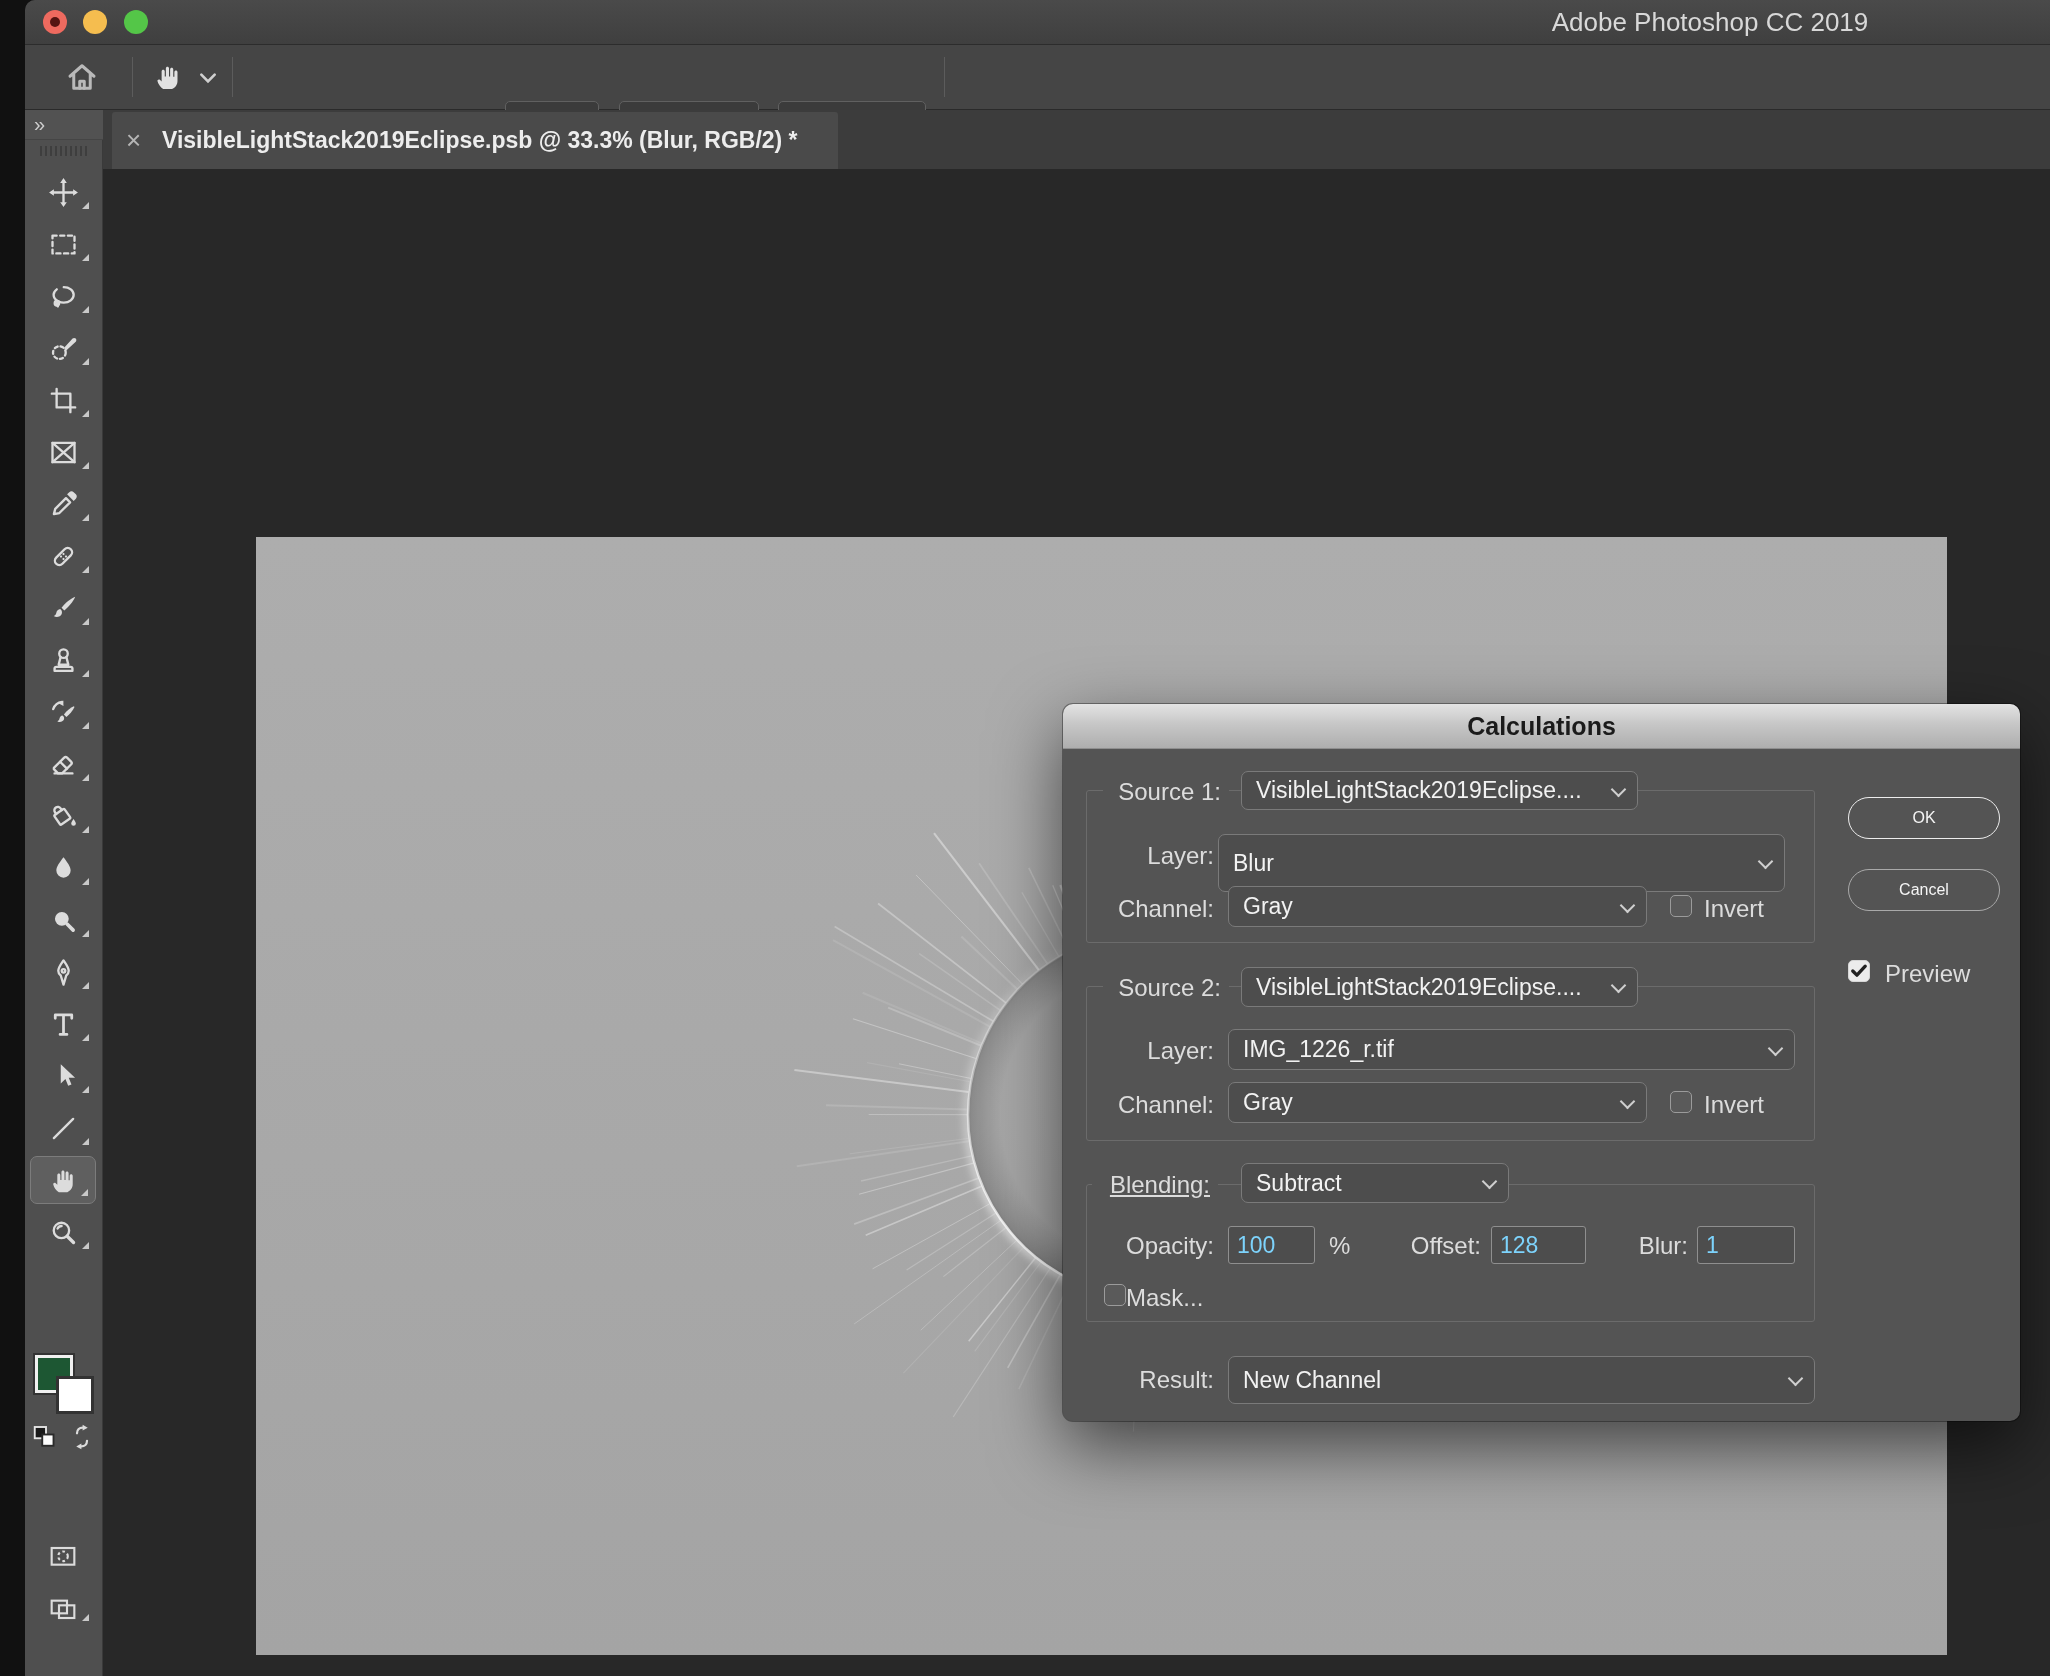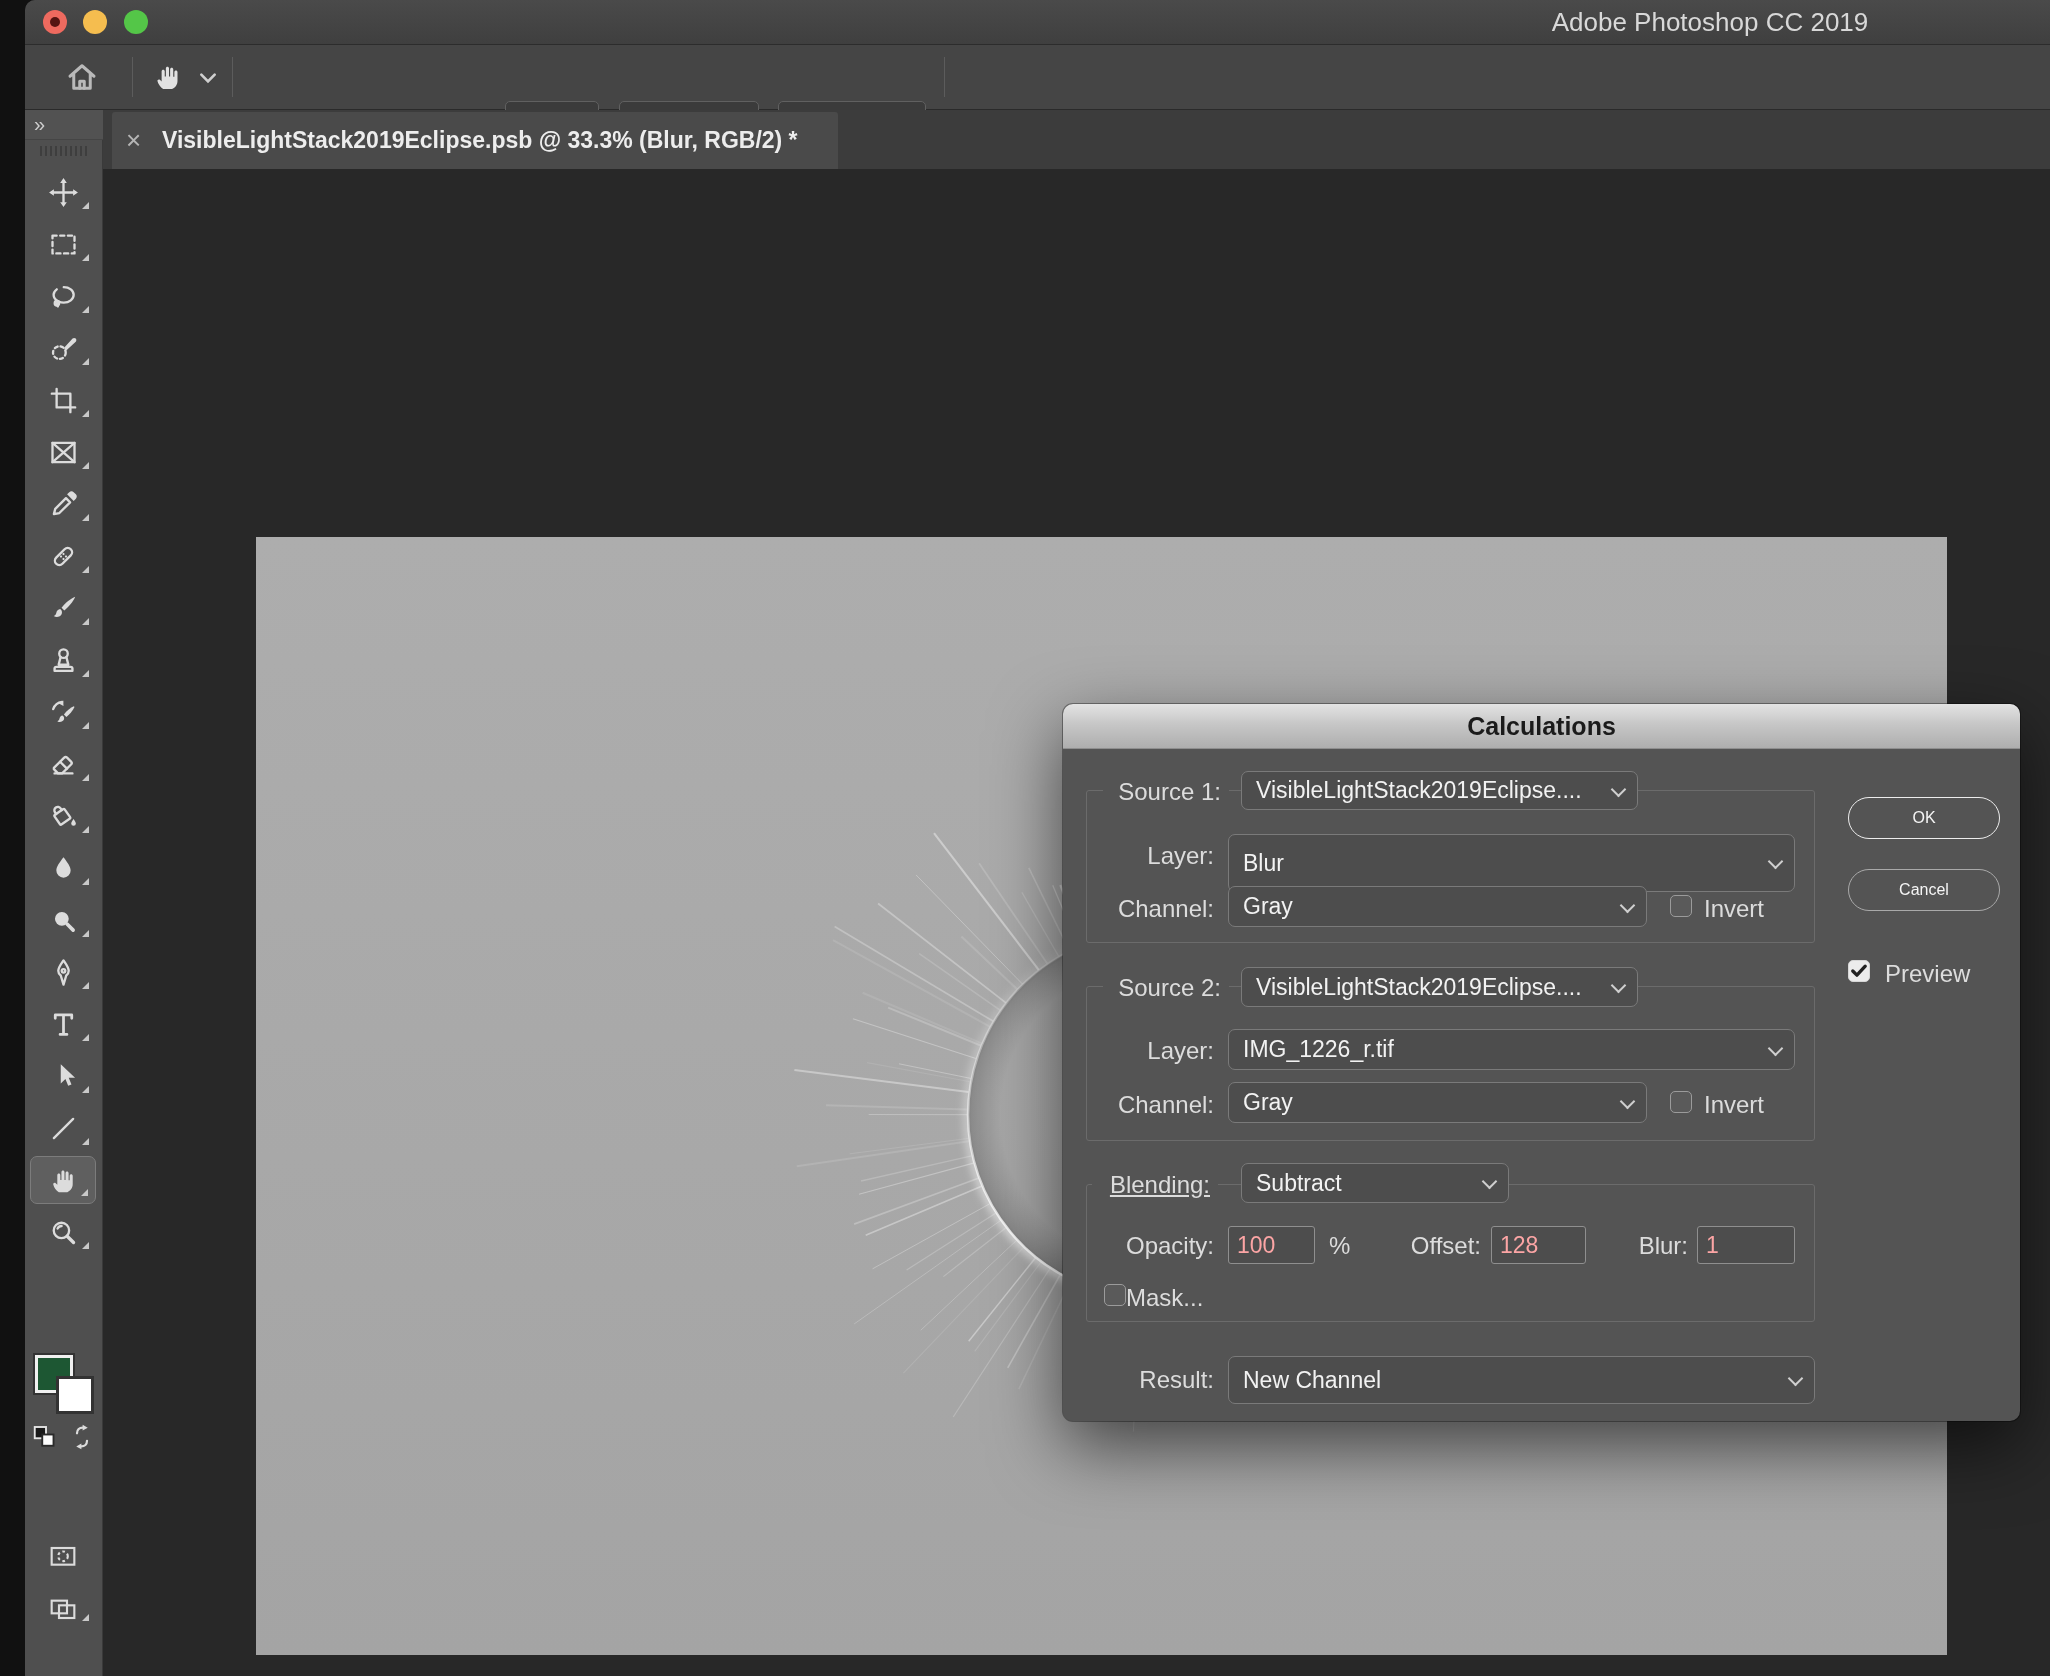--- a/index.html
+++ b/index.html
@@ -59,30 +59,30 @@
   .dialog{position:absolute;left:1038px;top:704px;width:957px;height:717px;background:#545454;border-radius:10px;box-shadow:0 25px 70px rgba(0,0,0,.6),0 0 0 1px rgba(0,0,0,.35);z-index:30;}
   .dlg-title{position:absolute;left:0;top:0;width:957px;height:45px;border-radius:10px 10px 0 0;background:linear-gradient(#e3e3e3,#c7c7c7 45%,#aeaeae);color:#1b1b1b;font-size:25px;font-weight:600;text-align:center;line-height:45px;border-bottom:1px solid #8e8e8e;}
   .group{position:absolute;border:1px solid #6b6b6b;border-radius:3px;}
   .grp1{left:23px;top:86px;width:729px;height:153px;}
   .grp2{left:23px;top:282px;width:729px;height:155px;}
   .grp3{left:23px;top:480px;width:729px;height:138px;}
   .dlbl{position:absolute;color:#dcdcdc;font-size:24px;text-align:right;white-space:nowrap;}
   .onborder{background:#545454;padding:0 8px 0 10px;height:30px;line-height:30px;}
   .dd{position:absolute;background:#4d4d4d;border:1px solid #7a7a7a;border-radius:7px;color:#f2f2f2;font-size:23px;display:flex;align-items:center;padding:0 34px 0 14px;white-space:nowrap;overflow:hidden;}
   .dd::after{content:"";position:absolute;right:13px;top:50%;margin-top:-7px;width:9px;height:9px;border-right:2px solid #cfcfcf;border-bottom:2px solid #cfcfcf;transform:rotate(45deg);}
-  .num{position:absolute;background:#4d4d4d;border:1px solid #8f8f8f;border-radius:3px;color:#fca5a5;font-size:23px;padding:0 8px;outline:none;}
+  .num{position:absolute;background:#4d4d4d;border:1px solid #8f8f8f;border-radius:3px;color:#7dd3fc;font-size:23px;padding:0 8px;outline:none;}
   .dtext{position:absolute;color:#dcdcdc;font-size:24px;white-space:nowrap;}
   .pill{position:absolute;width:152px;height:42px;border-radius:21px;background:transparent;color:#f5f5f5;font-size:16px;text-align:center;line-height:40px;}
   .btn-ok{left:785px;top:93px;border:1.5px solid #ededed;}
   .btn-cancel{left:785px;top:165px;border:1.5px solid #a9a9a9;}
 
   .lbl-source1{left:40px;width:126px;top:73px;}
   .dd-source1{left:178px;top:67px;width:397px;height:39px;}
   .lbl-layer1{left:0;width:151px;top:138px;}
-  .dd-layer1{left:165px;top:130px;width:567px;height:58px;align-items:center;}
+  .dd-layer1{left:155px;top:130px;width:567px;height:58px;align-items:center;}
   .lbl-channel1{left:0;width:151px;top:191px;}
   .dd-channel1{left:165px;top:182px;width:419px;height:41px;}
   .cb-invert1{position:absolute;left:607px;top:191px;}
   .lbl-invert1{left:641px;top:191px;}
   .lbl-source2{left:40px;width:126px;top:269px;}
   .dd-source2{left:178px;top:263px;width:397px;height:40px;}
   .lbl-layer2{left:0;width:151px;top:333px;}
   .dd-layer2{left:165px;top:325px;width:567px;height:41px;}
   .lbl-channel2{left:0;width:151px;top:387px;}
   .dd-channel2{left:165px;top:378px;width:419px;height:41px;}

